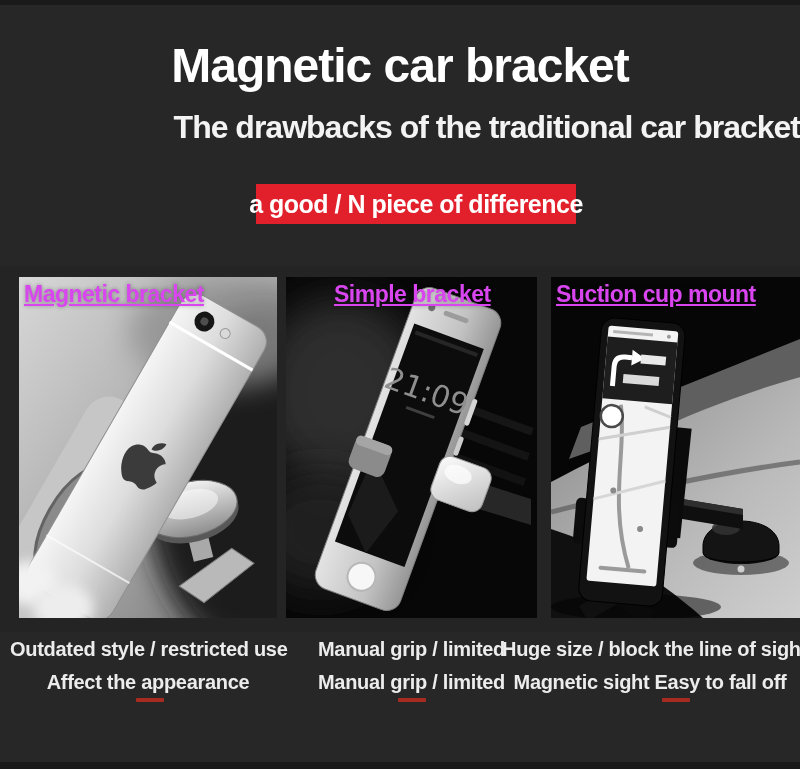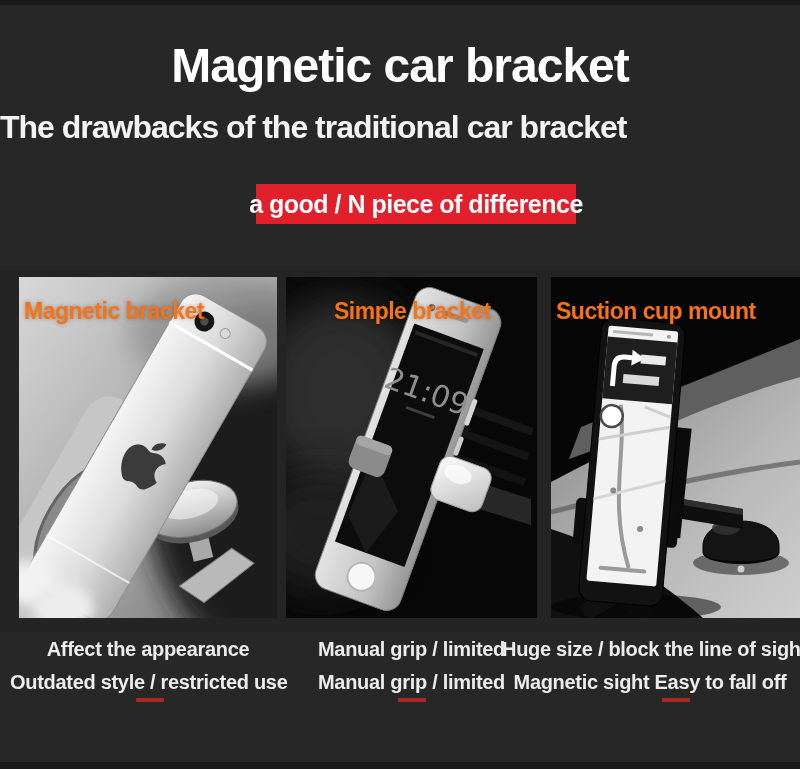--- a/index.html
+++ b/index.html
@@ -11,38 +11,38 @@
   }
   .edge-strip{position:absolute;left:0;width:800px;background:#1a1a1a;}
   .top-strip{top:0;height:5px;}
   .bottom-strip{top:762px;height:7px;background:#191919;}
 
   .title{
     position:absolute;top:36px;left:0;width:800px;text-align:center;
     color:#ffffff;font-size:48px;font-weight:800;letter-spacing:-1px;line-height:60px;
   }
   .subtitle{
-    position:absolute;top:104px;left:0;width:800px;text-align:left;
+    position:absolute;top:104px;left:0;width:800px;text-align:right;
     color:#f3f3f3;font-size:32px;font-weight:600;letter-spacing:-1px;line-height:46px;
   }
   .banner{
     position:absolute;left:256px;top:184px;width:320px;height:40px;
     background:#e2202c;display:flex;align-items:center;justify-content:center;
     color:#ffffff;font-size:25px;font-weight:600;letter-spacing:-0.5px;white-space:nowrap;
   }
   .photo-band{position:absolute;left:0;top:266px;width:800px;height:366px;background:#242424;}
 
   .panel{position:absolute;top:277px;height:341px;overflow:hidden;background:#000;}
   .panel-1{left:19px;width:258px;}
   .panel-2{left:286px;width:251px;}
   .panel-3{left:551px;width:249px;text-align:right;}
   .panel svg{position:absolute;left:0;top:0;}
   .panel-label{
-    position:absolute;top:21px;left:5px;color:#f97316;font-size:23px;font-weight:600;
-    letter-spacing:-0.5px;white-space:nowrap;text-shadow:0 0 4px rgba(0,0,0,.35);
+    position:absolute;top:4px;left:5px;color:#d946ef;font-size:23px;font-weight:600;
+    letter-spacing:-0.5px;white-space:nowrap;text-shadow:0 0 4px rgba(0,0,0,.35);text-decoration:underline;
   }
   .panel-2 .panel-label{left:10px;margin-left:38px;}
   .panel-3 .panel-label{left:5px;}
 
   .caption{
     position:absolute;top:633px;color:#ececec;font-size:20px;font-weight:600;
     letter-spacing:-0.3px;line-height:33px;text-align:center;white-space:nowrap;
   }
   .caption-1{left:10px;width:276px;}
   .caption-2{left:286px;width:251px;}
@@ -221,22 +221,22 @@
         <circle cx="-24" cy="-54" r="11" fill="#ffffff" stroke="#4a4a4a" stroke-width="2.5"></circle>
         <circle cx="-16" cy="20" r="3" fill="#8a8a8a"></circle>
         <circle cx="14" cy="56" r="3" fill="#8a8a8a"></circle>
         <rect x="-24" y="96" width="48" height="4" rx="2" fill="#9a9a9a"></rect>
       </g>
     </svg>
     <div class="panel-label">Suction cup mount</div>
   </div>
 
   <div class="caption caption-1">
+    <span class="line">Outdated style / restricted use</span>
     <span class="line">Affect the appearance</span>
-    <span class="line">Outdated style / restricted use</span>
   </div>
   <div class="caption caption-2">
     <span class="line">Manual grip / limited</span>
     <span class="line">Manual grip / limited</span>
   </div>
   <div class="caption caption-3">
     <span class="line">Huge size / block the line of sight</span>
     <span class="line">Magnetic sight Easy to fall off</span>
   </div>
 

